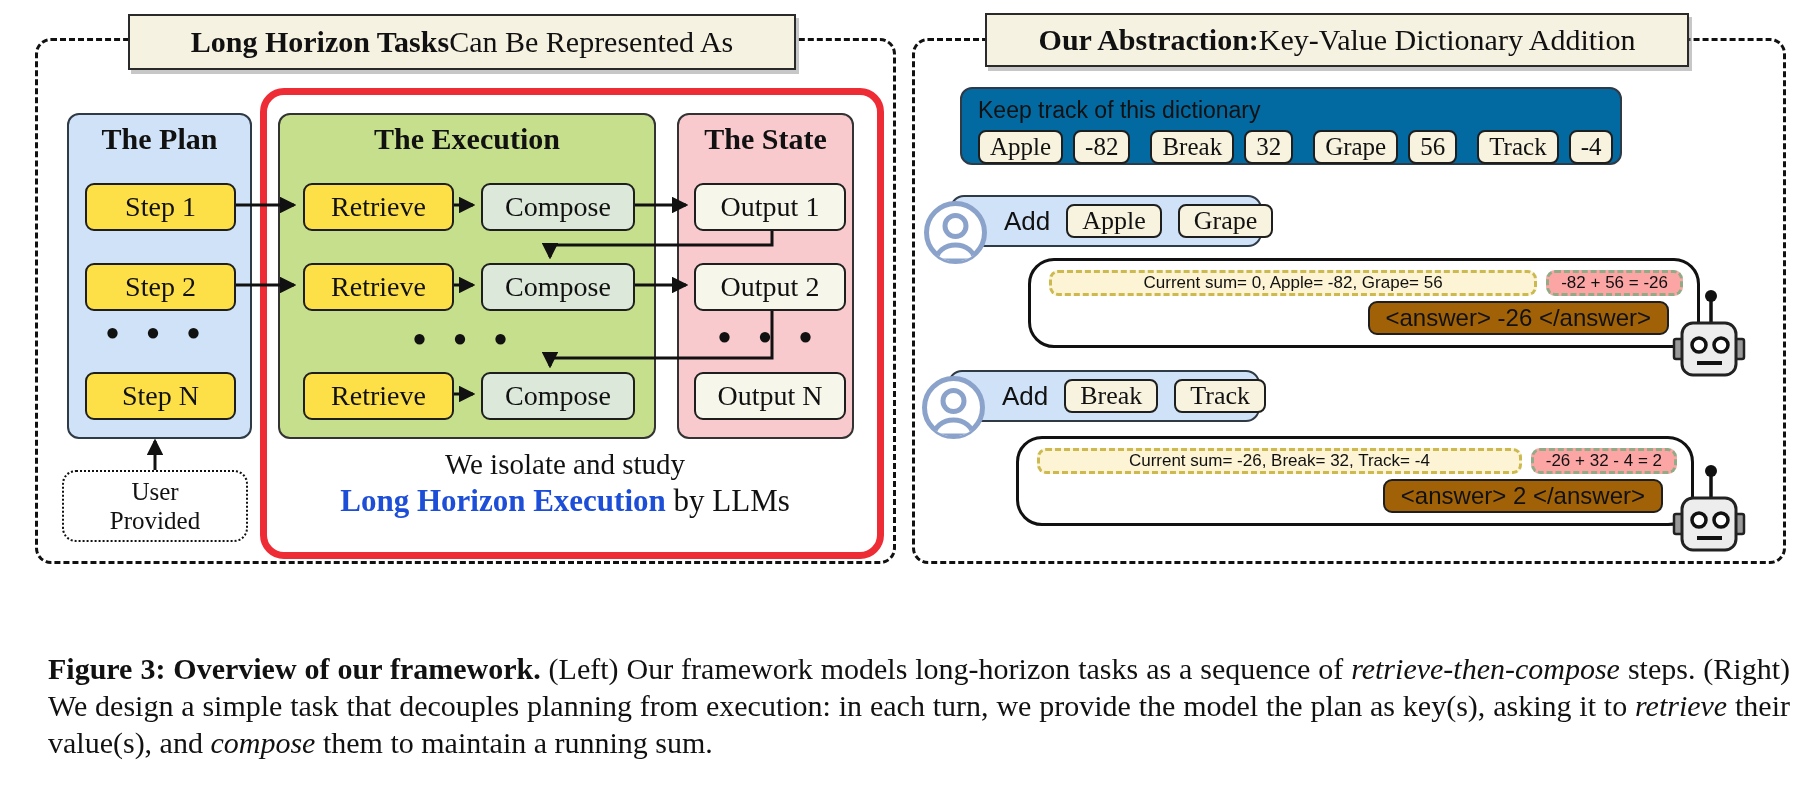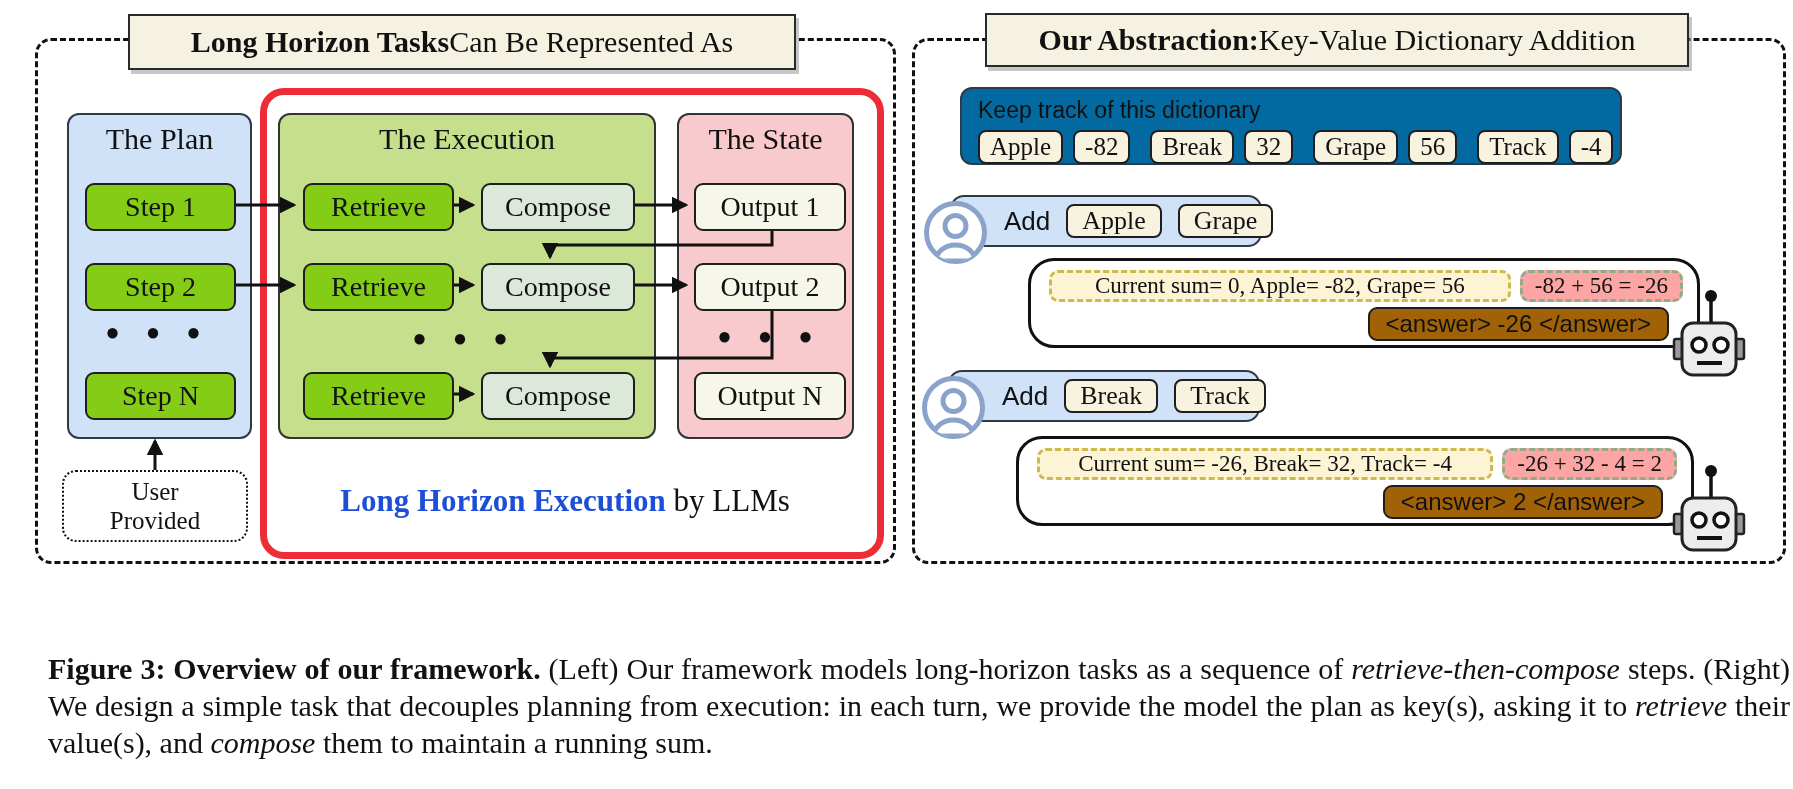--- a/index.html
+++ b/index.html
@@ -9,28 +9,28 @@
   .panel{position:absolute;border:3px dashed #111;border-radius:16px;background:#fff;z-index:0;}
   
   .titlebox{position:absolute;background:#f6f2e2;border:2.5px solid #2a2a2a;
             box-shadow:3px 4px 0 rgba(130,130,130,.45);
             display:flex;align-items:center;justify-content:center;
             font-size:30px;z-index:20;white-space:nowrap;}
   .b{font-weight:bold;}
   .i{font-style:italic;}
   
   .col{position:absolute;border:2.5px solid #2f3a47;border-radius:12px;z-index:1;}
-  .col-title{text-align:center;padding-top:7px;font-size:30px;}
+  .col-title{text-align:center;padding-top:7px;font-size:30px;font-weight:bold;}
   .plan-col{background:#cfe2f7;}
   .exec-col{background:#c6df8d;border-color:#333;}
   .state-col{background:#f8c9cd;border-color:#333;}
   .redbox{position:absolute;border:7px solid #ee2c35;border-radius:24px;z-index:4;pointer-events:none;}
   
   .chip{position:absolute;display:flex;align-items:center;justify-content:center;
-        background:#84cc16;border:2.5px solid #1e1e1e;border-radius:9px;
+        background:#fde047;border:2.5px solid #1e1e1e;border-radius:9px;
         font-size:28px;z-index:6;white-space:nowrap;}
   .chip.compose{background:#dce8da;}
   .chip.output{background:#f7f6ea;}
   .dots{position:absolute;transform:translate(-50%,-50%);font-size:24px;font-weight:bold;
         letter-spacing:10px;z-index:7;white-space:nowrap;}
   .isolate1{position:absolute;transform:translateX(-50%);font-size:29px;z-index:6;white-space:nowrap;}
   .isolate2{position:absolute;transform:translateX(-50%);font-size:31px;z-index:6;white-space:nowrap;}
   .red-b{color:#1d4ed8;font-weight:bold;}
   .userbox{position:absolute;border:2.5px dotted #111;border-radius:14px;background:#fff;
            display:flex;flex-direction:column;align-items:center;justify-content:center;
@@ -45,21 +45,21 @@
   .kv.keygap{margin-left:10px;}
   .userbubble{position:absolute;background:#cfe2f7;border:2.5px solid #2f3a47;border-radius:14px;
               display:flex;align-items:center;gap:16px;padding-left:52px;box-sizing:border-box;z-index:6;}
   .addlabel{font-family:"Liberation Sans",sans-serif;font-size:26px;}
   .keychip{background:#f7f3df;border:2.5px solid #1e1e1e;border-radius:8px;
            font-size:26px;padding:0px 14px;white-space:nowrap;}
   .modelbubble{position:absolute;background:#fff;border:3.5px solid #111;border-radius:26px;
                box-sizing:border-box;padding:9px 14px 8px 18px;display:flex;flex-direction:column;
                gap:5px;z-index:6;}
   .mrow1{display:flex;gap:9px;align-items:stretch;}
-  .note{font-family:Liberation Serif, serif;font-size:23px;border-radius:9px;
+  .note{font-family:Liberation Sans, sans-serif;font-size:17px;border-radius:9px;
         display:flex;align-items:center;justify-content:center;white-space:nowrap;}
   .note.yellow{background:#fcf4d4;border:3px dashed #ccba50;flex:1;}
   .note.green{background:#fca5a5;border:3px dashed #90ab86;padding:0 12px;}
   .mrow2{display:flex;justify-content:flex-end;}
   .answer{background:#a16207;border:2.5px solid #1e1e1e;border-radius:9px;
           font-family:"Liberation Sans",sans-serif;font-size:24px;padding:1px 16px;
           white-space:nowrap;margin-right:14px;}
   .icon-abs{position:absolute;z-index:12;}
   svg.wires{position:absolute;left:0;top:0;z-index:5;pointer-events:none;}
   
@@ -100,20 +100,23 @@
   <div class="chip compose" style="left:481px;top:372px;width:150px;height:44px;">Compose</div>
 
   <div class="col state-col" style="left:677px;top:113px;width:173px;height:322px;">
     <div class="col-title">The State</div>
   </div>
   <div class="chip output" style="left:694px;top:183px;width:148px;height:44px;">Output 1</div>
   <div class="chip output" style="left:694px;top:263px;width:148px;height:44px;">Output 2</div>
   <div class="dots" style="left:770px;top:336px;">● ● ●</div>
   <div class="chip output" style="left:694px;top:372px;width:148px;height:44px;">Output N</div>
 
+  <div class="isolate1" style="left:565px;top:448px;">
+    <span>We isolate and study</span>
+  </div>
   <div class="isolate2" style="left:565px;top:483px;">
     <span class="red-b">Long Horizon Execution</span><span> by LLMs</span>
   </div>
 
   <div class="userbox" style="left:62px;top:470px;width:182px;height:68px;">
     <span>User</span>
     <span>Provided</span>
   </div>
 
   <div class="panel" style="left:912px;top:38px;width:868px;height:520px;"></div>

